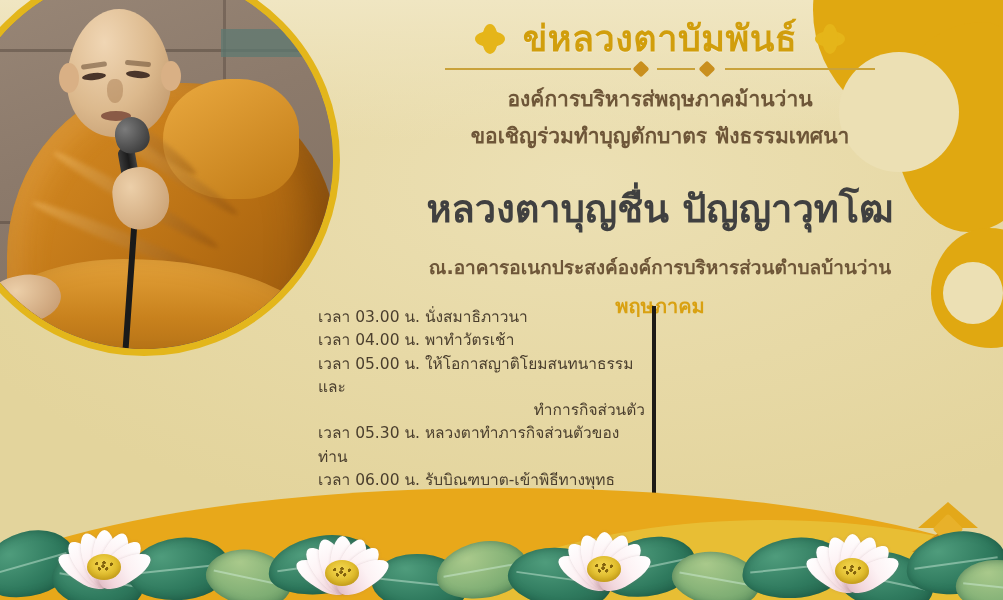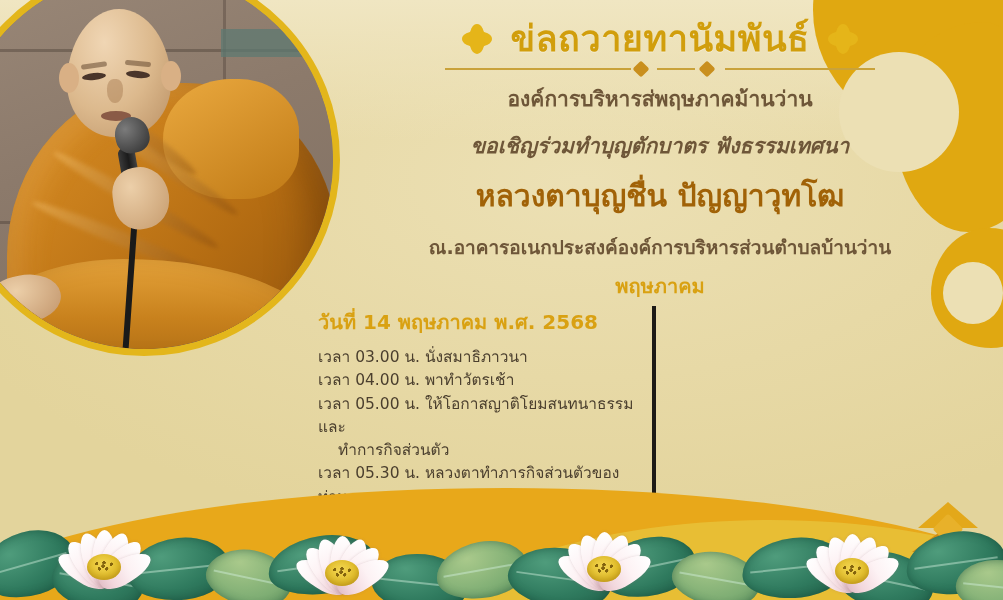--- a/index.html
+++ b/index.html
@@ -284,28 +284,27 @@
   .sub1 {
     font-size: 21px;
     font-weight: bold;
     color: #6e5638;
     margin-top: 4px;
   }
   .sub2 {
     font-size: 21px;
     font-weight: bold;
     color: #6e5638;
-    margin-top: 14px;
-    font-style: italic;
+    margin-top: 4px;
   }
   .monk-name {
-    font-size: 30px;
+    font-size: 38px;
     font-weight: bold;
-    color: #a16207;
-    margin-top: 10px;
+    color: #404040;
+    margin-top: 26px;
   }
   .venue {
     font-size: 19px;
     font-weight: bold;
     color: #6e5638;
     margin-top: 13px;
   }
   .agenda-word {
     font-size: 20px;
     font-weight: bold;
@@ -339,21 +338,21 @@
   }
   .ev {
     font-size: 15.5px;
     color: #4b3f2e;
     line-height: 1.52;
     white-space: pre-line;
   }
   .col-right .ev { line-height: 1.5; }
   .ev .cont {
     display: block;
-    text-align: left;
+    text-align: right;
     padding-left: 20px;
   }
 
   
   .bottom {
     position: absolute;
     left: 0; right: 0; bottom: 0;
     height: 120px;
     overflow: hidden;
   }
@@ -500,21 +499,21 @@
       <div class="mic-body"></div>
       <div class="mic-head"></div>
       <div class="hand"></div>
       <div class="hand2"></div>
     </div>
   </div>
 
   <div class="header">
     <div class="title-row">
       <span class="quatrefoil"></span>
-      <span class="main-title">ข่ลถวายทานัมพันธ์</span>
+      <span class="main-title">ข่หลวงตาบัมพันธ์</span>
       <span class="quatrefoil"></span>
     </div>
 
     <div class="title-divider">
       <span class="bar left"></span>
       <span class="gem g1"></span>
       <span class="bar mid"></span>
       <span class="gem g2"></span>
       <span class="bar right"></span>
     </div>
@@ -522,21 +521,20 @@
     <div class="sub1">องค์การบริหารส่พฤษภาคม้านว่าน</div>
     <div class="sub2">ขอเชิญร่วมทำบุญตักบาตร ฟังธรรมเทศนา</div>
     <div class="monk-name">หลวงตาบุญชื่น ปัญญาวุทโฒ</div>
     <div class="venue">ณ.อาคารอเนกประสงค์องค์การบริหารส่วนตำบลบ้านว่าน</div>
     <div class="agenda-word">พฤษภาคม</div>
   </div>
 
   <div class="schedule">
 
     <div class="col col-right">
-      <div class="day-head">วันที่ 14 พฤษภาคม พ.ศ. 2568</div>
       <div class="ev">เวลา 03.00 น. นั่งสมาธิภาวนา</div>
       <div class="ev">เวลา 04.00 น. พาทำวัตรเช้า</div>
       <div class="ev">เวลา 05.00 น. ให้โอกาสญาติโยมสนทนาธรรมและ</div>
       <div class="ev"><span class="cont">ทำการกิจส่วนตัว</span></div>
       <div class="ev">เวลา 05.30 น. หลวงตาทำภารกิจส่วนตัวของท่าน</div>
       <div class="ev">เวลา 06.00 น. รับบิณฑบาต-เข้าพิธีทางพุทธศาสนา</div>
       <div class="ev"><span class="cont">ไหว้พระรับศีลถวายทาน พิจารณา</span></div>
       <div class="ev"><span class="cont">อาหาร อนุโมทนาบุญให้พร</span></div>
     </div>
   </div>

